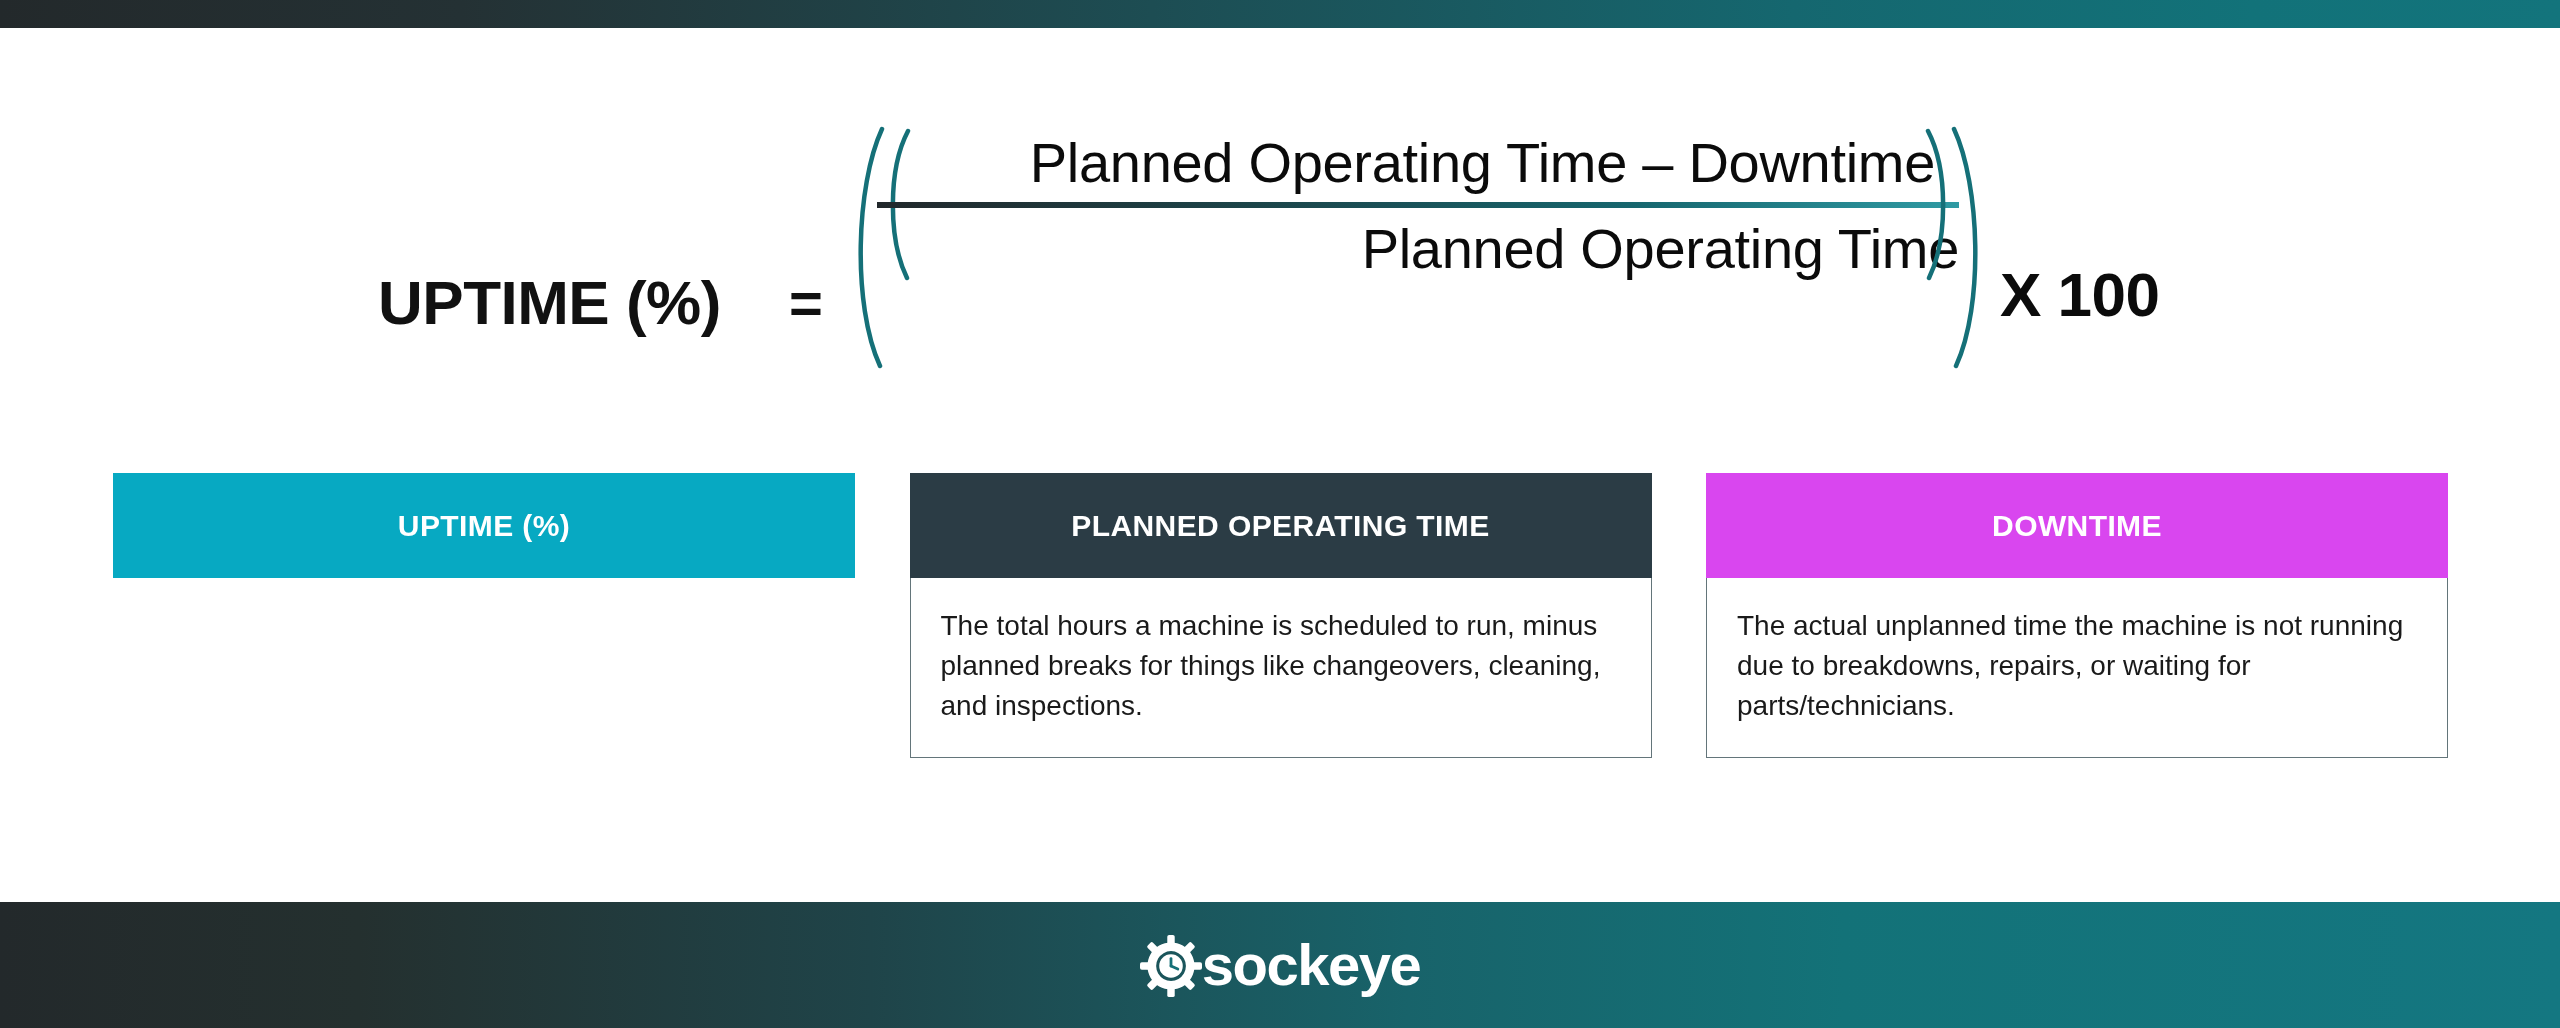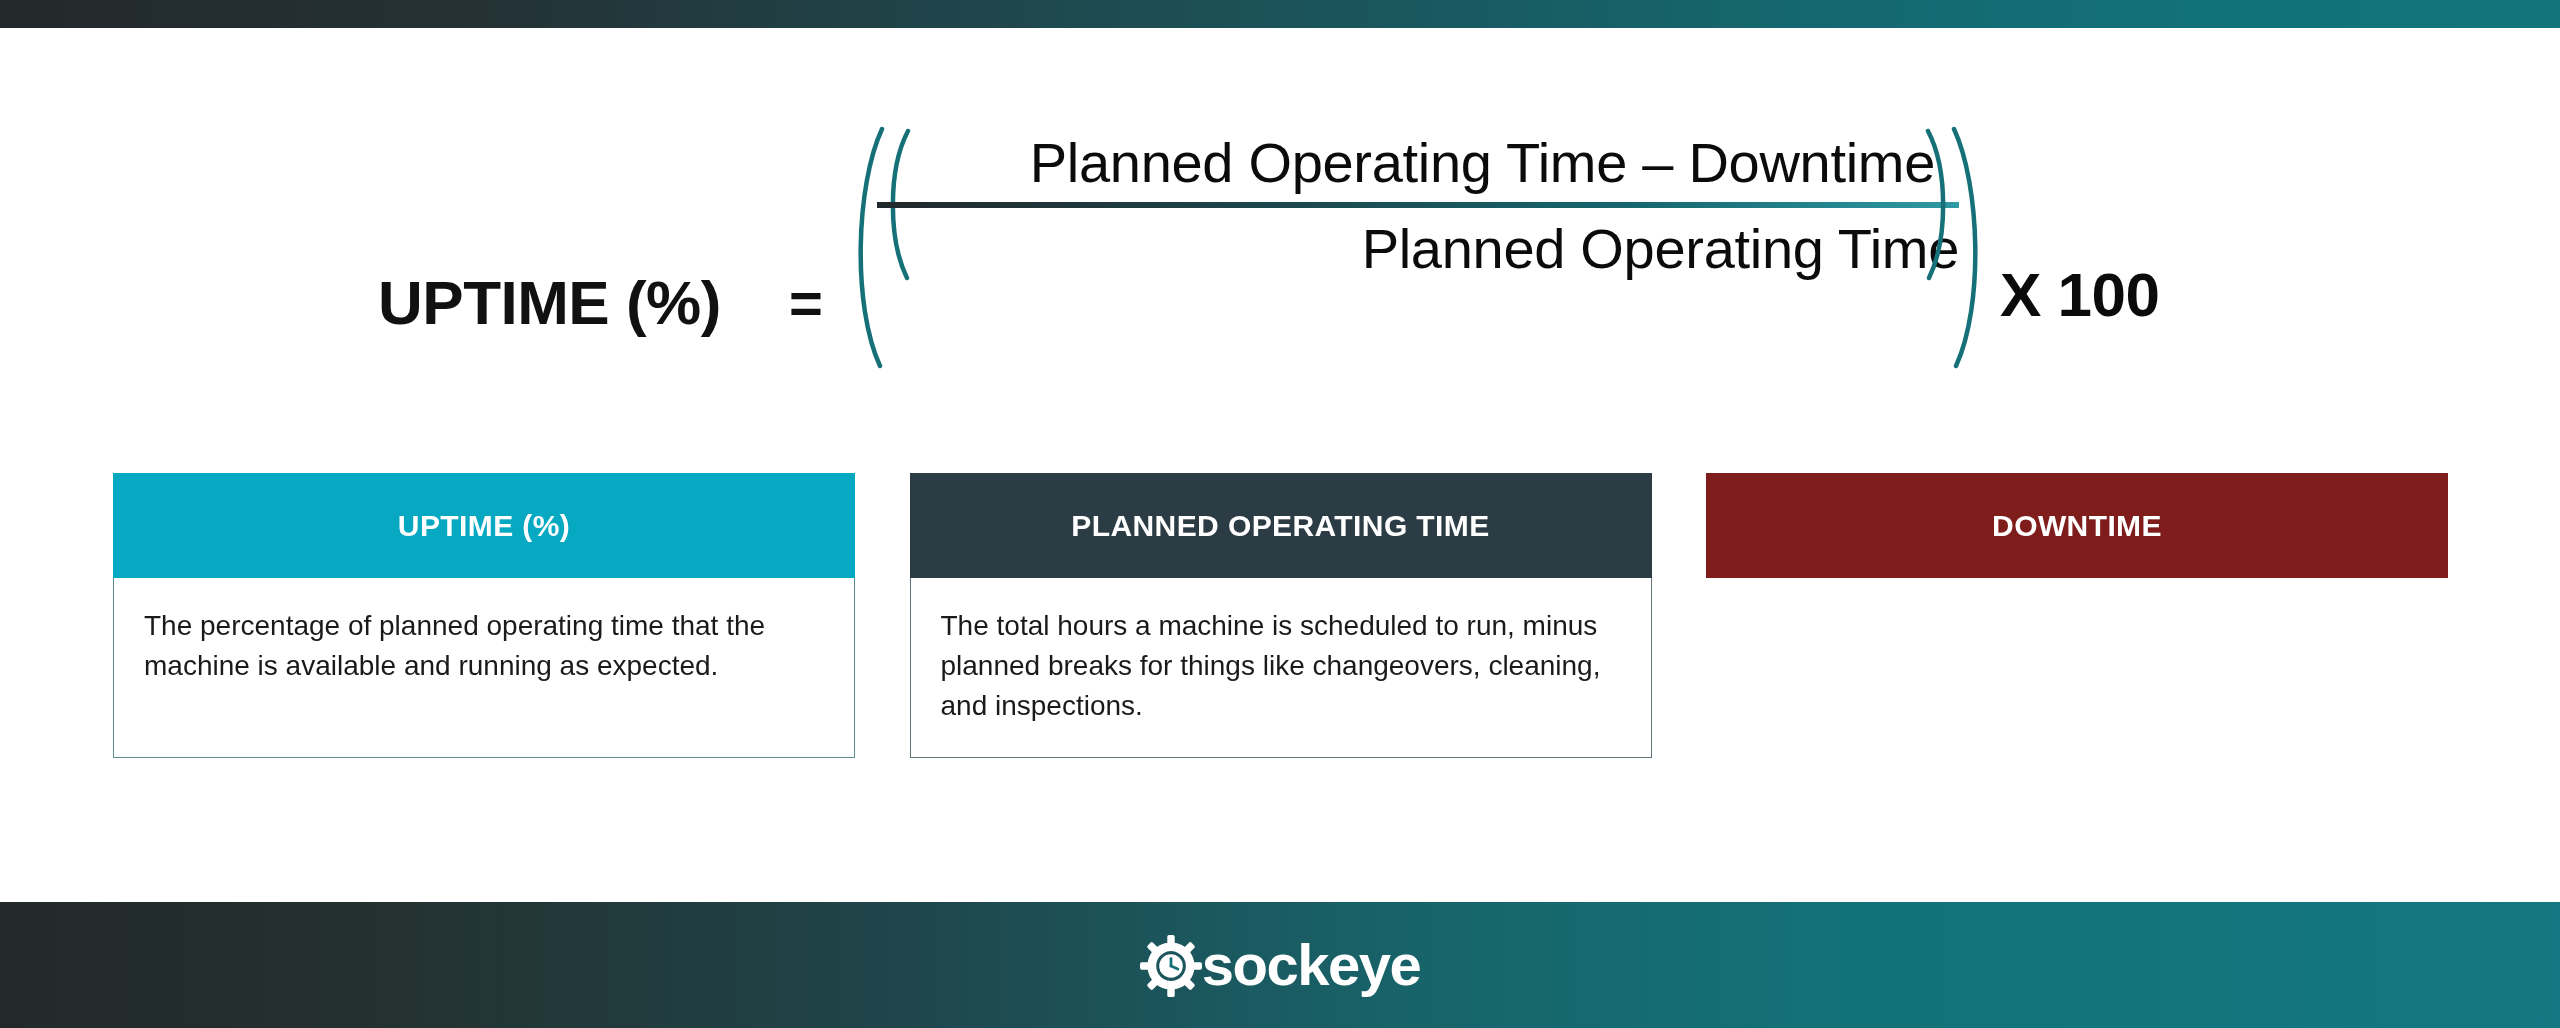--- a/index.html
+++ b/index.html
@@ -209,30 +209,30 @@
     <path d="M8 4 C 34 60, 38 180, 10 241" fill="none" stroke="#157078" stroke-width="4.5" stroke-linecap="round"></path>
   </svg>
 
   <div class="formula-x100">X 100</div>
 </div>
 
 <div class="cards">
 
   <div class="card card-1">
     <div class="card-header" style="background:#07a9c2">UPTIME (%)</div>
-    <div class="card-body">The percentage of planned operating time that the machine is available and running as expected.</div>
   </div>
 
   <div class="card card-2">
     <div class="card-header" style="background:#2b3c45">PLANNED OPERATING TIME</div>
     <div class="card-body">The total hours a machine is scheduled to run, minus planned breaks for things like changeovers, cleaning, and inspections.</div>
   </div>
 
   <div class="card card-3">
-    <div class="card-header" style="background:#7f1d1d">DOWNTIME</div>
+    <div class="card-header" style="background:#d946ef">DOWNTIME</div>
+    <div class="card-body">The actual unplanned time the machine is not running due to breakdowns, repairs, or waiting for parts/technicians.</div>
   </div>
 
 </div>
 
 <div class="bottom-bar">
   <div class="logo-wrap">
 
     <svg class="logo-gear" viewBox="0 0 100 100">
       <g fill="#ffffff">
 

